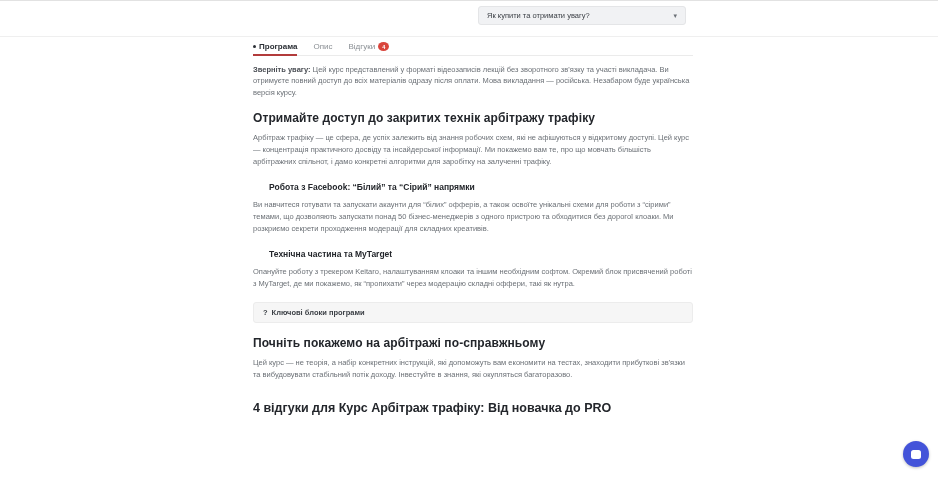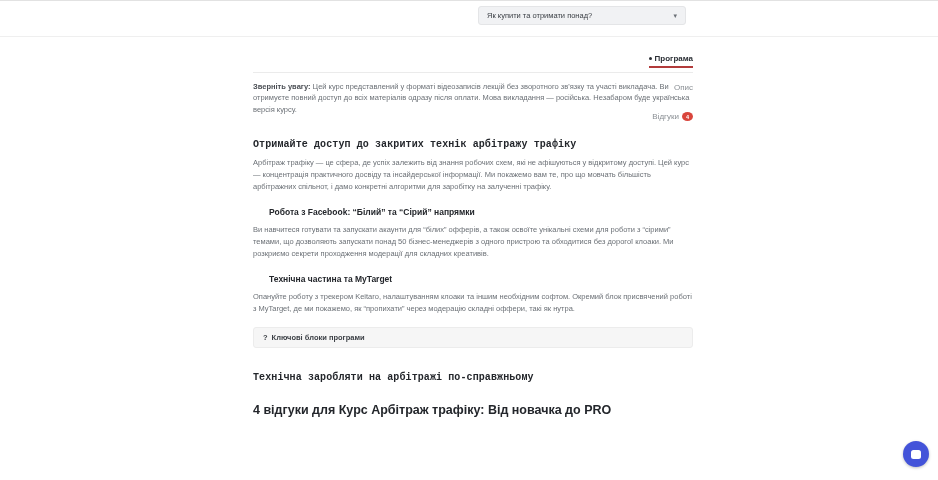--- a/index.html
+++ b/index.html
@@ -13,33 +13,33 @@
   .buy-dropdown{
     position:absolute;left:478px;top:5px;width:208px;height:19px;box-sizing:border-box;
     background:#f1f2f4;border:1px solid #e4e5e7;border-radius:3px;
     display:flex;align-items:center;justify-content:space-between;padding:0 8px;
     font-size:7.5px;color:#3c4046;cursor:pointer;
   }
   .buy-dropdown .chev{font-size:7px;color:#6b7076;}
   
   .main{width:440px;margin-left:253px;}
   
-  .tabbar{display:flex;align-items:flex-end;gap:16px;margin-top:17px;border-bottom:1px solid #ebebeb;height:18px;font-size:8px;flex-direction:column;}
+  .tabbar{display:flex;align-items:flex-end;gap:16px;margin-top:0;border-bottom:1px solid #ebebeb;height:18px;font-size:8px;}
   .tab{display:flex;align-items:center;gap:3px;padding-bottom:4px;color:#8a8f94;cursor:pointer;position:relative;}
   .tab.active{color:#2b2f35;font-weight:bold;}
   .tab.active:after{content:"";position:absolute;left:0;right:0;bottom:-1px;height:2px;background:#b23b3b;}
   .tab .dot{width:3px;height:3px;border-radius:50%;background:#2b2f35;}
   .tab .badge{
     min-width:9px;height:9px;border-radius:50%;background:#d9453c;color:#fff;
     font-size:5.5px;font-weight:bold;display:flex;align-items:center;justify-content:center;padding:0 1px;
   }
   
   .notice{font-size:7.5px;line-height:1.55;color:#6b7076;}
   .notice b{color:#4a4e54;}
-  h2{margin:24px 0 0 0;font-size:10px;color:#23262b;letter-spacing:.1px;font-family:Liberation Mono, monospace;}
+  h2{margin:13px 0 0 0;font-size:12px;color:#23262b;letter-spacing:.1px;}
   h3{margin:14px 0 0 16px;font-size:8.5px;color:#23262b;}
   p.body{margin:7px 0 0 0;font-size:7.5px;line-height:1.6;color:#6b7076;}
   .accordion{
     margin-top:12px;box-sizing:border-box;width:100%;
     background:#f6f6f6;border:1px solid #ececec;border-radius:3px;
     padding:5px 9px;font-size:7.5px;font-weight:bold;color:#3c4046;cursor:pointer;
     display:flex;gap:4px;align-items:center;
   }
   .reviews-title{margin-top:20px;font-size:12.5px;font-weight:bold;color:#23262b;}
   
@@ -48,21 +48,21 @@
     background:#4353d9;display:flex;align-items:center;justify-content:center;cursor:pointer;
     box-shadow:0 1px 3px rgba(0,0,0,.25);
   }
   .chat-glyph{width:10px;height:9px;background:#fff;border-radius:2.5px;}
 </style>
 </head>
 <body>
 
 <div class="topbar">
   <div class="buy-dropdown">
-    <span>Як купити та отримати понад?</span>
+    <span>Як купити та отримати увагу?</span>
     <span class="chev">▾</span>
   </div>
 </div>
 
 <div class="main">
 
   <div class="tabbar">
     <div class="tab active">
       <span class="dot"></span>
       <span>Програма</span>
@@ -86,21 +86,22 @@
   <p class="body">Ви навчитеся готувати та запускати акаунти для “білих” офферів, а також освоїте унікальні схеми для роботи з “сірими” темами, що дозволяють запускати понад 50 бізнес-менеджерів з одного пристрою та обходитися без дорогої клоаки. Ми розкриємо секрети проходження модерації для складних креативів.</p>
 
   <h3>Технічна частина та MyTarget</h3>
   <p class="body">Опануйте роботу з трекером Keitaro, налаштуванням клоаки та іншим необхідним софтом. Окремий блок присвячений роботі з MyTarget, де ми покажемо, як “пропихати” через модерацію складні оффери, такі як нутра.</p>
 
   <div class="accordion">
     <span>?</span>
     <span>Ключові блоки програми</span>
   </div>
 
-  <h2>Технічна заробляти на арбітражі по-справжньому</h2>
+  <h2>Почніть покажемо на арбітражі по-справжньому</h2>
+  <p class="body">Цей курс — не теорія, а набір конкретних інструкцій, які допоможуть вам економити на тестах, знаходити прибуткові зв'язки та вибудовувати стабільний потік доходу. Інвестуйте в знання, які окупляться багаторазово.</p>
 
   <div class="reviews-title">4 відгуки для Курс Арбітраж трафіку: Від новачка до PRO</div>
 
 </div>
 
 <div class="chat-btn">
   <div class="chat-glyph"></div>
 </div>
 
 </body></html>

